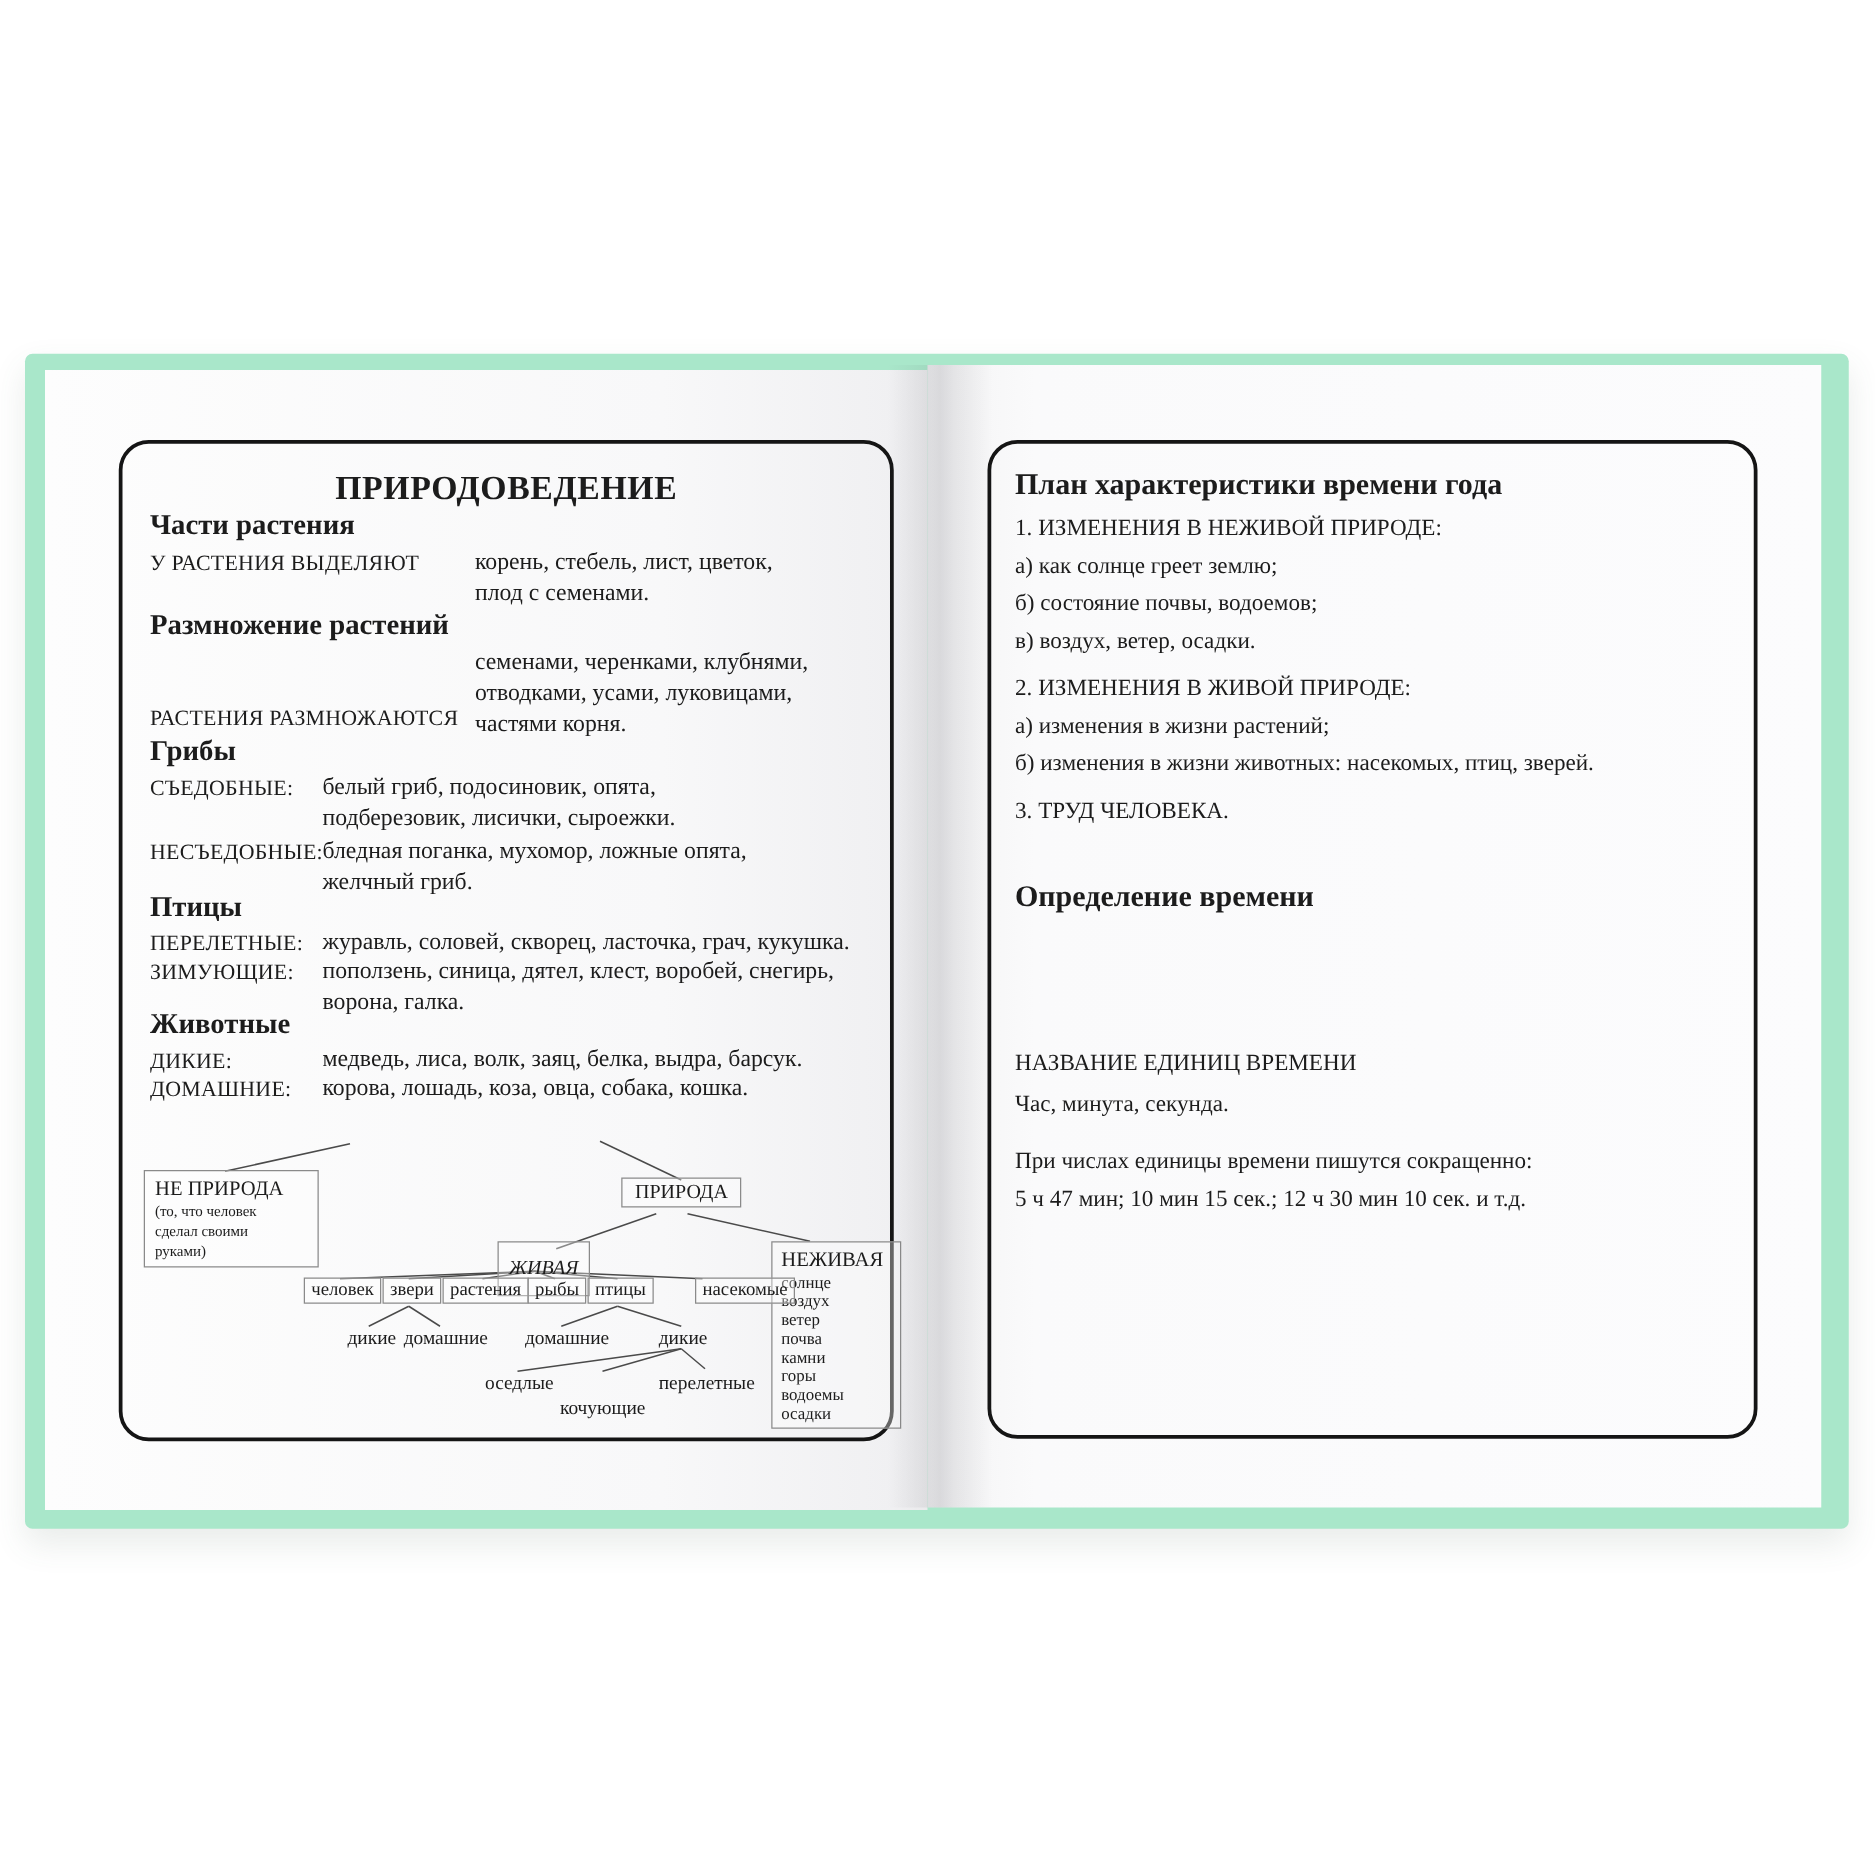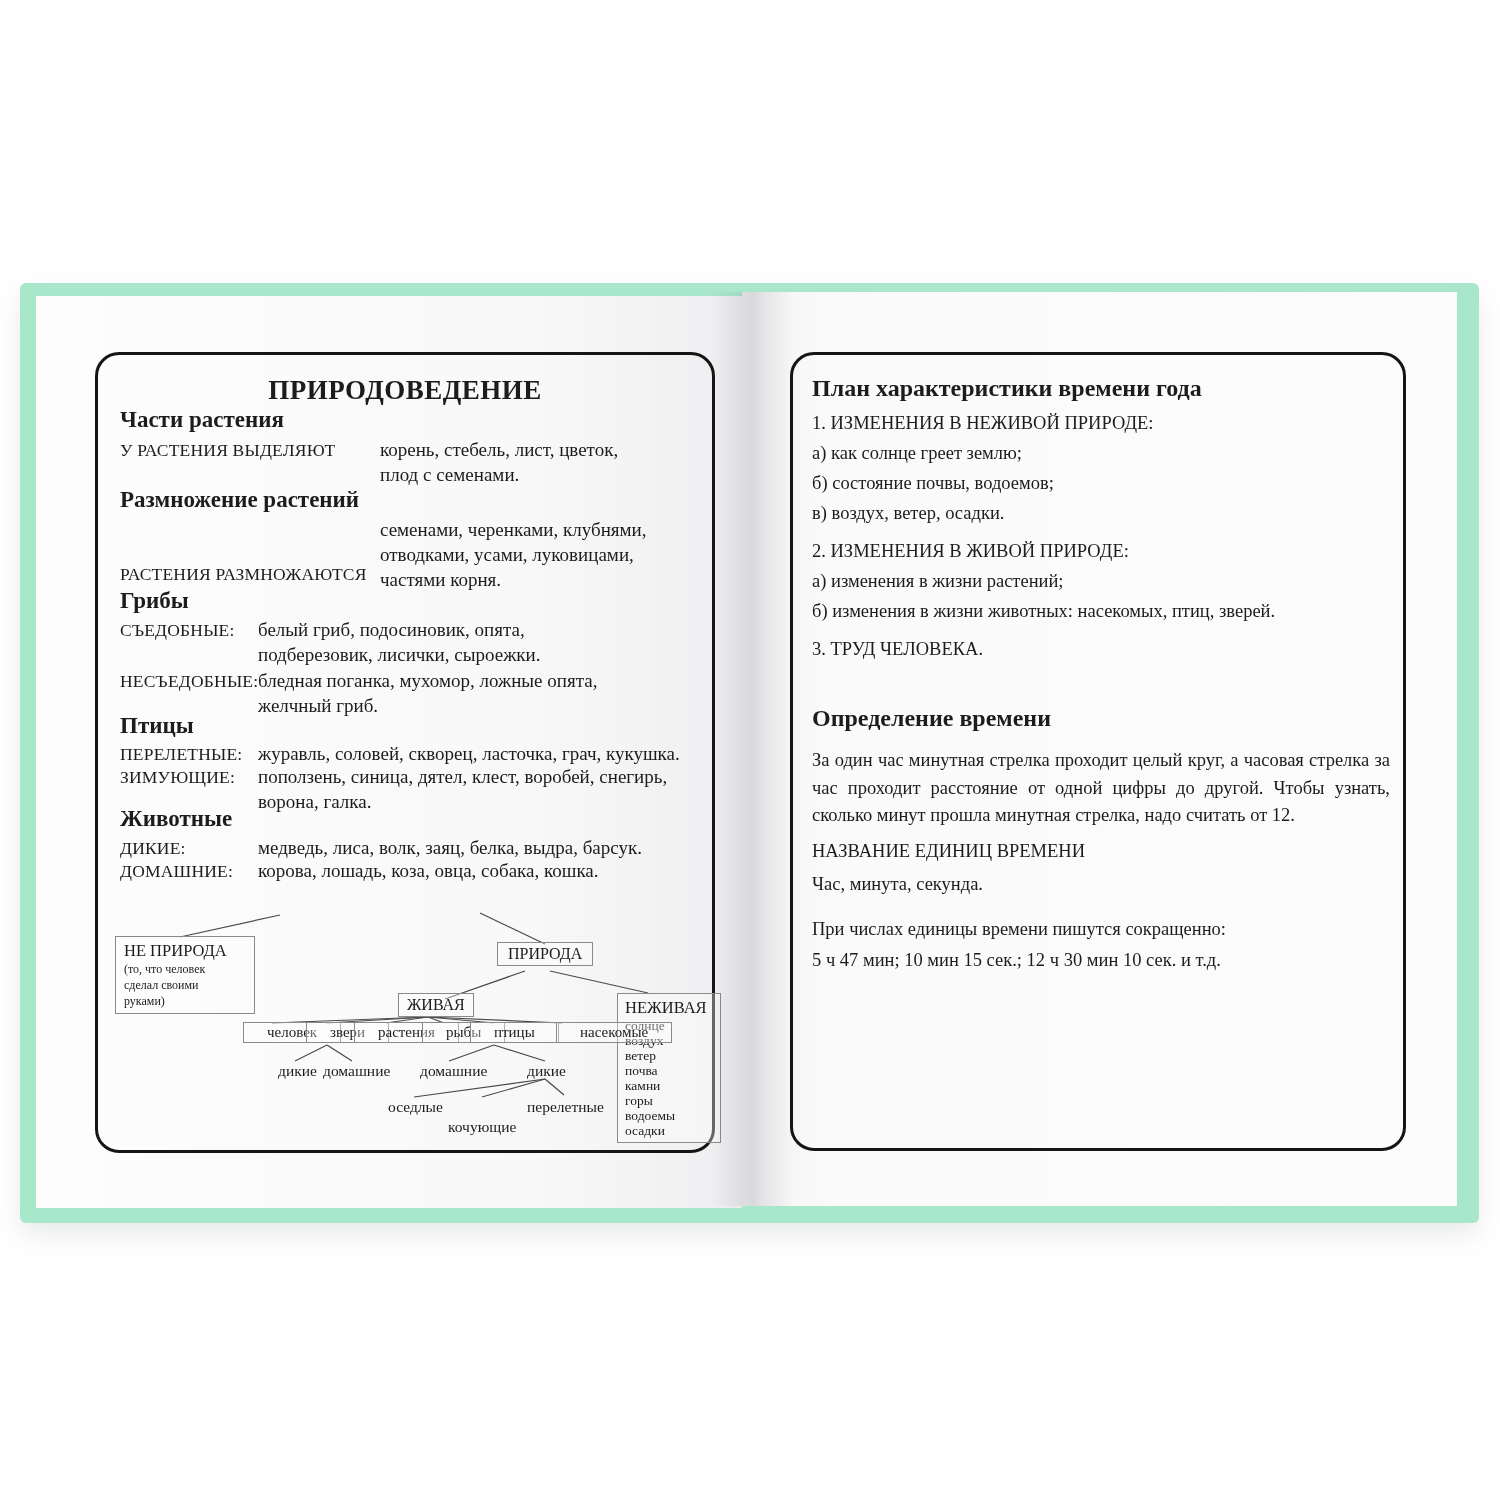--- a/index.html
+++ b/index.html
@@ -19,21 +19,21 @@
   .frame-right{left:48px;top:60px;width:610px;height:793px;}
 
   .abs{position:absolute;}
   .page-title{width:100%;text-align:center;font-weight:bold;font-size:27px;letter-spacing:.5px;}
   .sec-h{font-weight:bold;font-size:23px;}
   .row-label{font-size:17.5px;letter-spacing:.2px;}
   .val{font-size:19px;line-height:25px;white-space:pre-line;}
   .diag-title{width:100%;text-align:center;font-weight:bold;font-size:23px;}
 
   .dbox{position:absolute;border:1px solid #8a8a8a;background:rgba(255,255,255,.35);
-        font-size:15px;text-align:center;padding:1px 23px;white-space:nowrap;}
+        font-size:15px;text-align:center;padding:1px 5px;white-space:nowrap;}
   .dlabel{position:absolute;font-size:15.5px;white-space:nowrap;}
   .np-title{font-size:16.5px;}
   .np-note{font-size:12px;line-height:16px;white-space:pre-line;text-align:left;}
   .inan-items{font-size:13.5px;line-height:15px;text-align:left;}
   .inan-head{font-size:16.5px;text-align:left;}
 
   .r-line{font-size:18.5px;white-space:nowrap;}
   .r-title{font-weight:bold;font-size:24px;white-space:nowrap;}
   .r-para{font-size:18.5px;line-height:27.5px;text-align:justify;}
 </style>
@@ -122,21 +122,21 @@
 
           <div class="dbox" style="left:17px;top:44px;width:122px;text-align:left;padding:4px 8px;">
             <div class="np-title">НЕ ПРИРОДА</div>
             <div class="np-note">(то, что человек
 сделал своими
 руками)</div>
           </div>
 
           <div class="dbox" style="left:399px;top:50px;font-size:16px;padding:2px 10px;">ПРИРОДА</div>
 
-          <div class="dbox" style="left:300px;top:101px;font-size:16px;padding:2px 8px;">ЖИВАЯ</div>
+          <div class="dbox" style="left:300px;top:101px;font-size:16px;padding:12px 8px;font-style:italic;">ЖИВАЯ</div>
 
           <div class="dbox" style="left:519px;top:101px;width:88px;padding:4px 7px;white-space:normal;">
             <div class="inan-head">НЕЖИВАЯ</div>
             <div class="inan-items">солнце</div>
             <div class="inan-items">воздух</div>
             <div class="inan-items">ветер</div>
             <div class="inan-items">почва</div>
             <div class="inan-items">камни</div>
             <div class="inan-items">горы</div>
             <div class="inan-items">водоемы</div>
@@ -171,21 +171,20 @@
         <div class="abs r-line" style="left:19px;top:88px;">а) как солнце греет землю;</div>
         <div class="abs r-line" style="left:19px;top:118px;">б) состояние почвы, водоемов;</div>
         <div class="abs r-line" style="left:19px;top:148px;">в) воздух, ветер, осадки.</div>
         <div class="abs r-line" style="left:19px;top:186px;">2. ИЗМЕНЕНИЯ В ЖИВОЙ ПРИРОДЕ:</div>
         <div class="abs r-line" style="left:19px;top:216px;">а) изменения в жизни растений;</div>
         <div class="abs r-line" style="left:19px;top:246px;">б) изменения в жизни животных: насекомых, птиц, зверей.</div>
         <div class="abs r-line" style="left:19px;top:284px;">3. ТРУД ЧЕЛОВЕКА.</div>
 
         <div class="abs r-title" style="left:19px;top:350px;">Определение времени</div>
 
-        <div class="abs r-para" style="left:19px;top:392px;width:578px;">За один час минутная стрелка проходит целый круг, а часовая стрелка за час проходит расстояние от одной цифры до другой. Чтобы узнать, сколько минут прошла минутная стрелка, надо считать от 12.</div>
 
         <div class="abs r-line" style="left:19px;top:486px;">НАЗВАНИЕ ЕДИНИЦ ВРЕМЕНИ</div>
         <div class="abs r-line" style="left:19px;top:519px;">Час, минута, секунда.</div>
 
         <div class="abs r-line" style="left:19px;top:564px;">При числах единицы времени пишутся сокращенно:</div>
         <div class="abs r-line" style="left:19px;top:595px;">5 ч 47 мин; 10 мин 15 сек.; 12 ч 30 мин 10 сек. и т.д.</div>
       </div>
     </div>
 
     <div class="spine-shade"></div>

